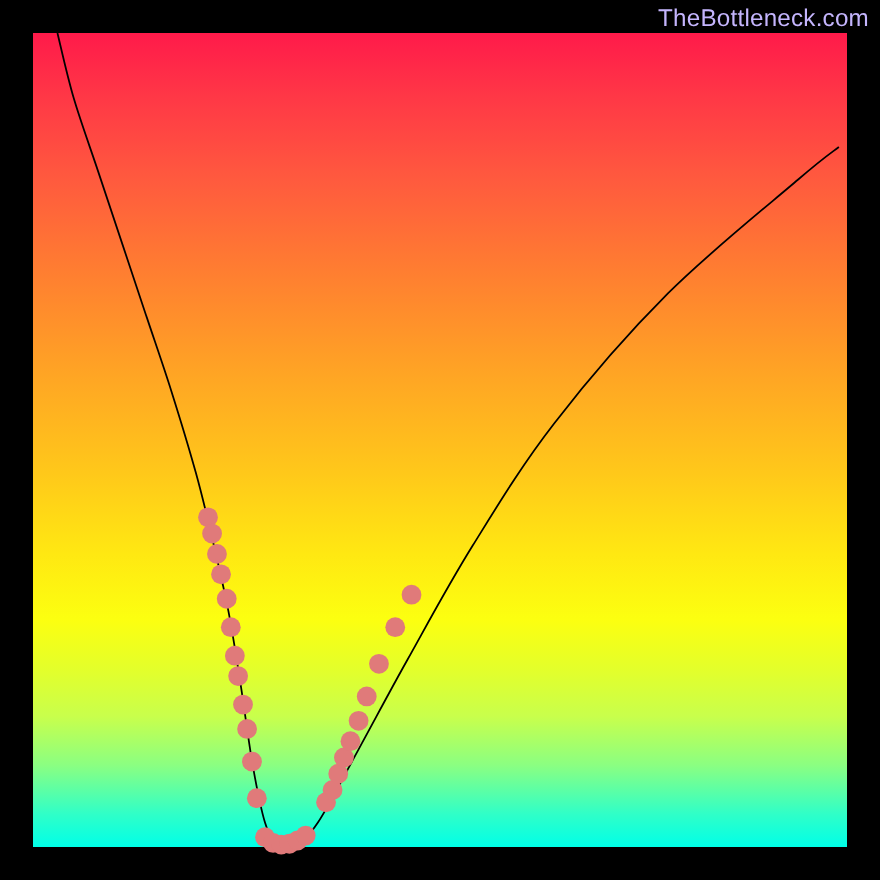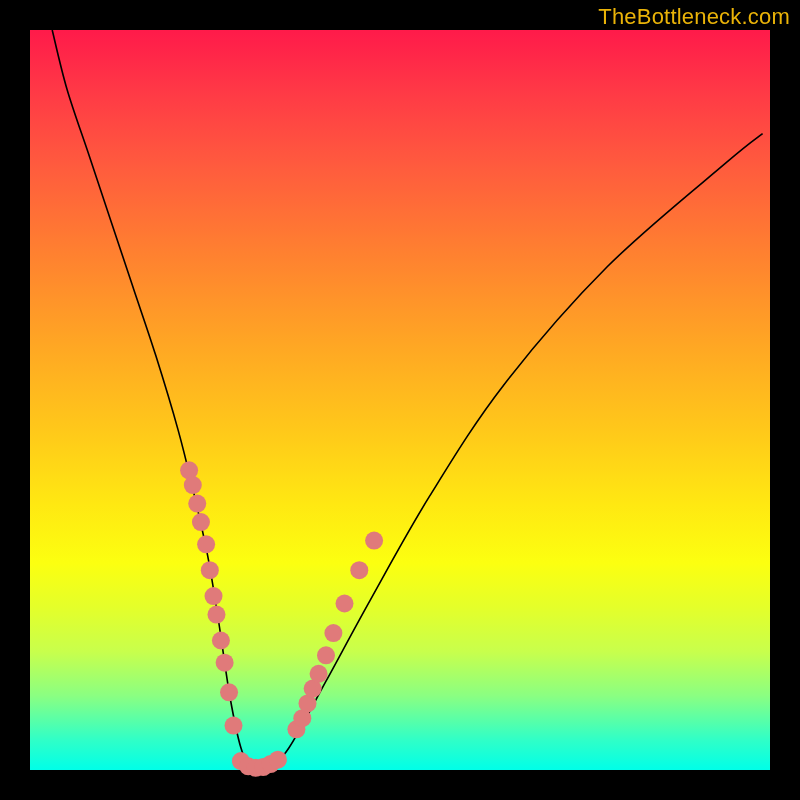--- a/index.html
+++ b/index.html
@@ -38,21 +38,21 @@
       #c8ff4c 84%,
       #8aff82 90%,
       #2fffc8 96%,
       #00ffe8 100%
     );
   }
   .watermark {
     position: absolute;
     top: 4px;
     right: 10px;
-    color: #eab308;
+    color: #c4b5fd;
     font-size: 22px;
     font-weight: 500;
     letter-spacing: 0.2px;
     user-select: none;
   }
   svg.curve {
     position: absolute;
     left: 0;
     top: 0;
     width: 740px;

